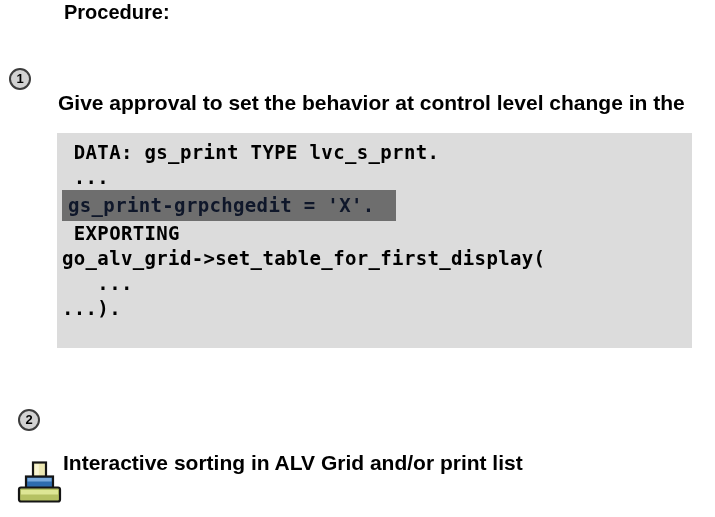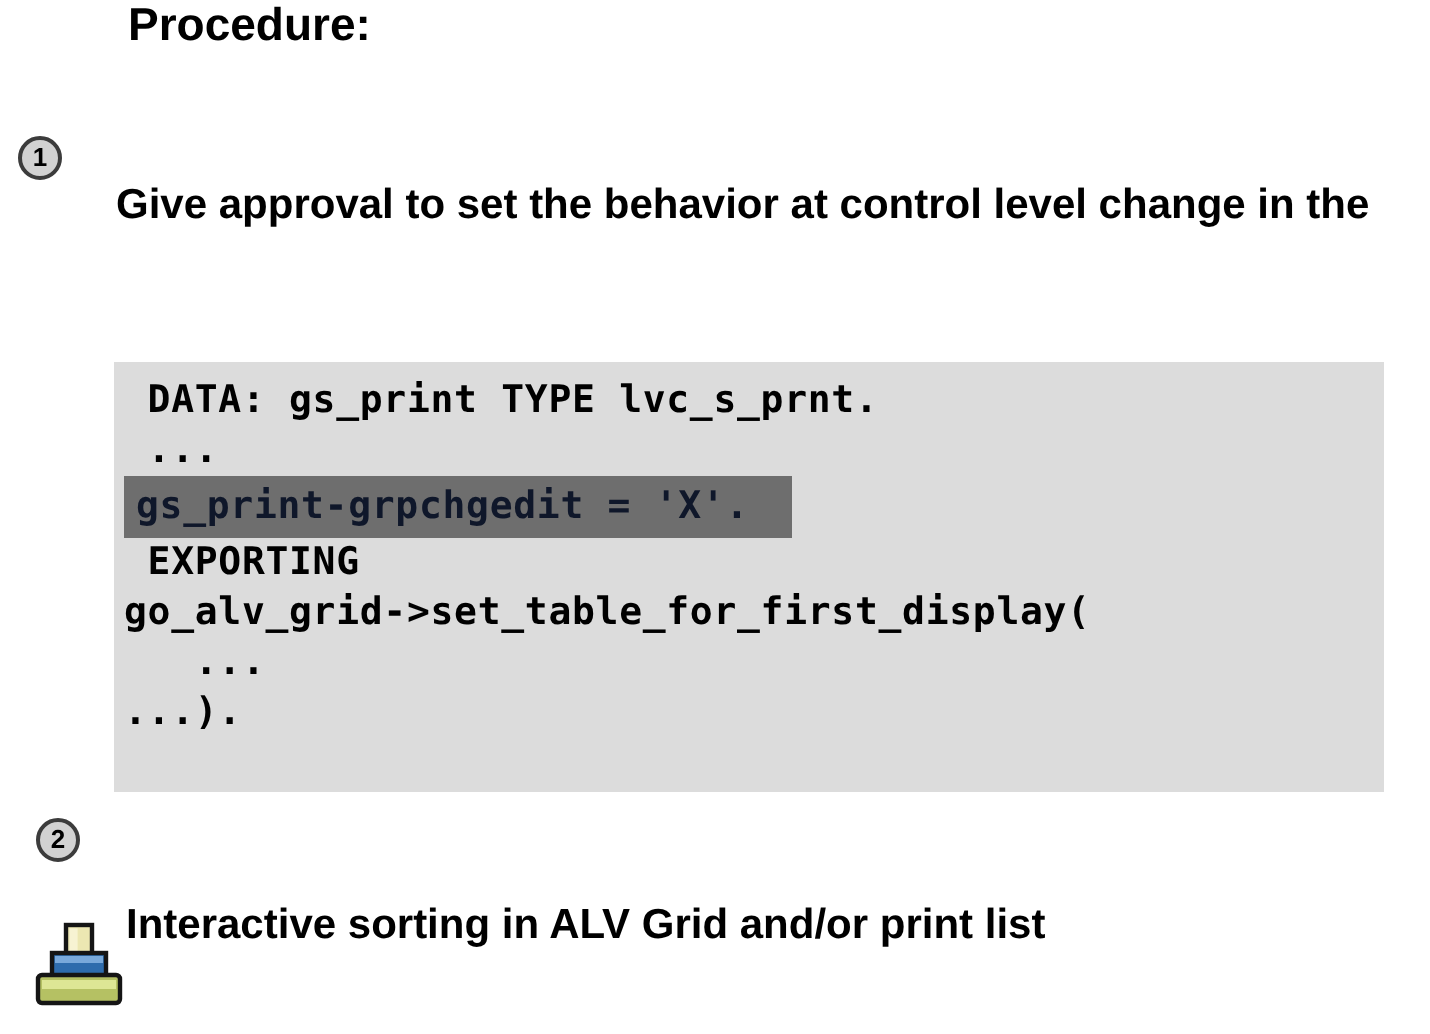--- a/index.html
+++ b/index.html
@@ -2,21 +2,21 @@
 <html><head>
 <meta charset="utf-8">
 <style>
   html,body { margin:0; padding:0; background:#ffffff; }
   .canvas {
     position:relative; width:715px; height:517px; background:#ffffff;
     font-family:"Liberation Sans", sans-serif; color:#000; overflow:hidden;
   }
   .title {
     position:absolute; left:64px; top:1px;
-    font-size:23px; font-weight:bold; line-height:22px;
+    font-size:20px; font-weight:bold; line-height:22px;
   }
   .step-text {
     position:absolute; font-size:21px; font-weight:bold; line-height:23px;
     white-space:nowrap;
     margin-top:34px;
   }
   #step1-text { left:58px; top:57px; }
   #step2-text { left:63px; top:417px; }
   .badge {
     position:absolute; width:22px; height:22px; border-radius:50%;
@@ -25,21 +25,21 @@
   }
   .badge span {
     display:block; font-size:13px; font-weight:bold; line-height:18px;
   }
   #badge1 { left:9px;  top:68px; }
   #badge2 { left:18px; top:409px; }
   .code-panel {
     position:absolute; left:57px; top:133px; width:635px; height:215px;
     background:#dcdcdc; box-sizing:border-box; padding:7px 0 0 5px;
     font-family:"DejaVu Sans Mono", monospace; font-weight:bold;
-    font-size:19px; letter-spacing:0.35px;margin-top:48px;
+    font-size:19px; letter-spacing:0.35px;
   }
   .code-line { height:25px; line-height:25px; white-space:pre; }
   .hl-row { height:31px; }
   .hl {
     display:inline-block; box-sizing:border-box; width:334px; height:31px;
     line-height:31px; padding-left:6px; background:#6e6e6e; color:#0f172a;
     white-space:pre;
   }
   .printer { position:absolute; left:17px; top:459px; width:45px; height:45px; }
 </style>

